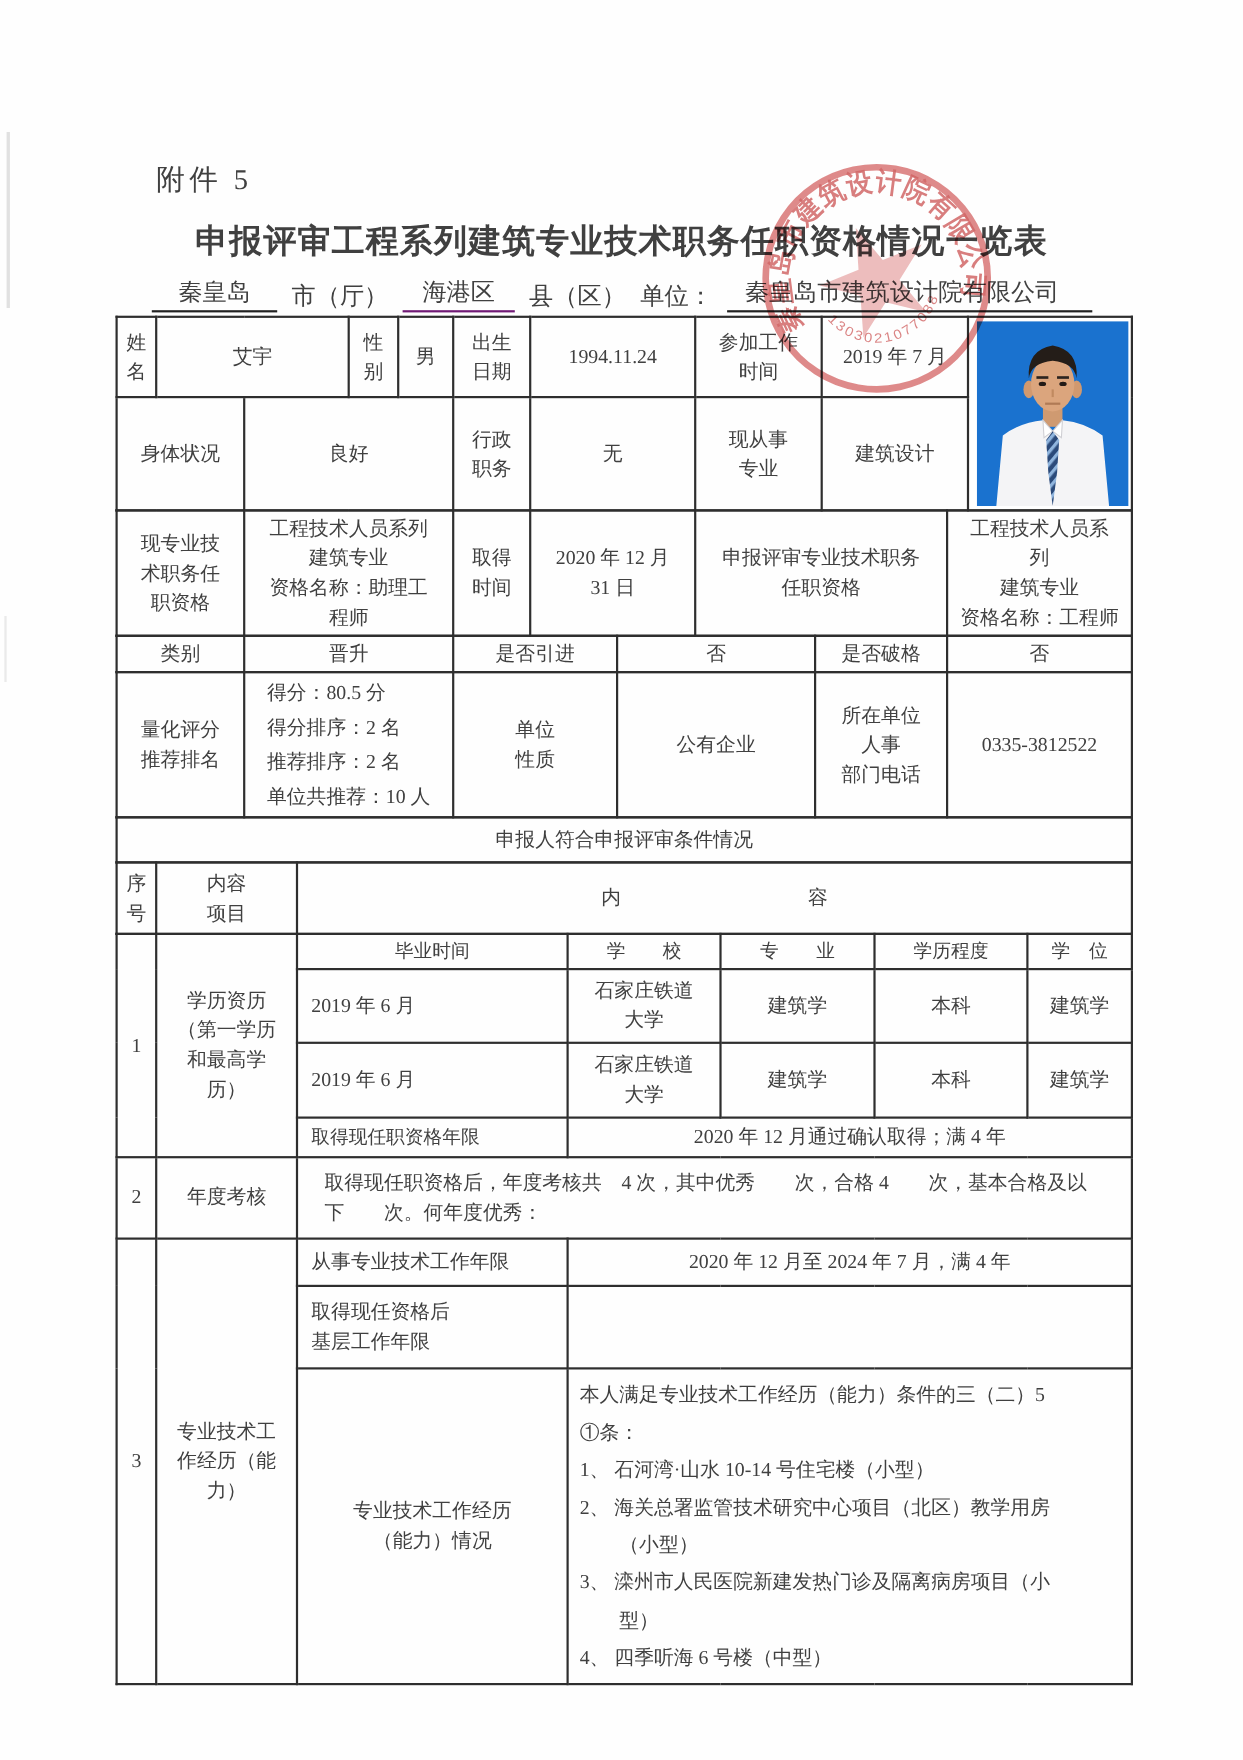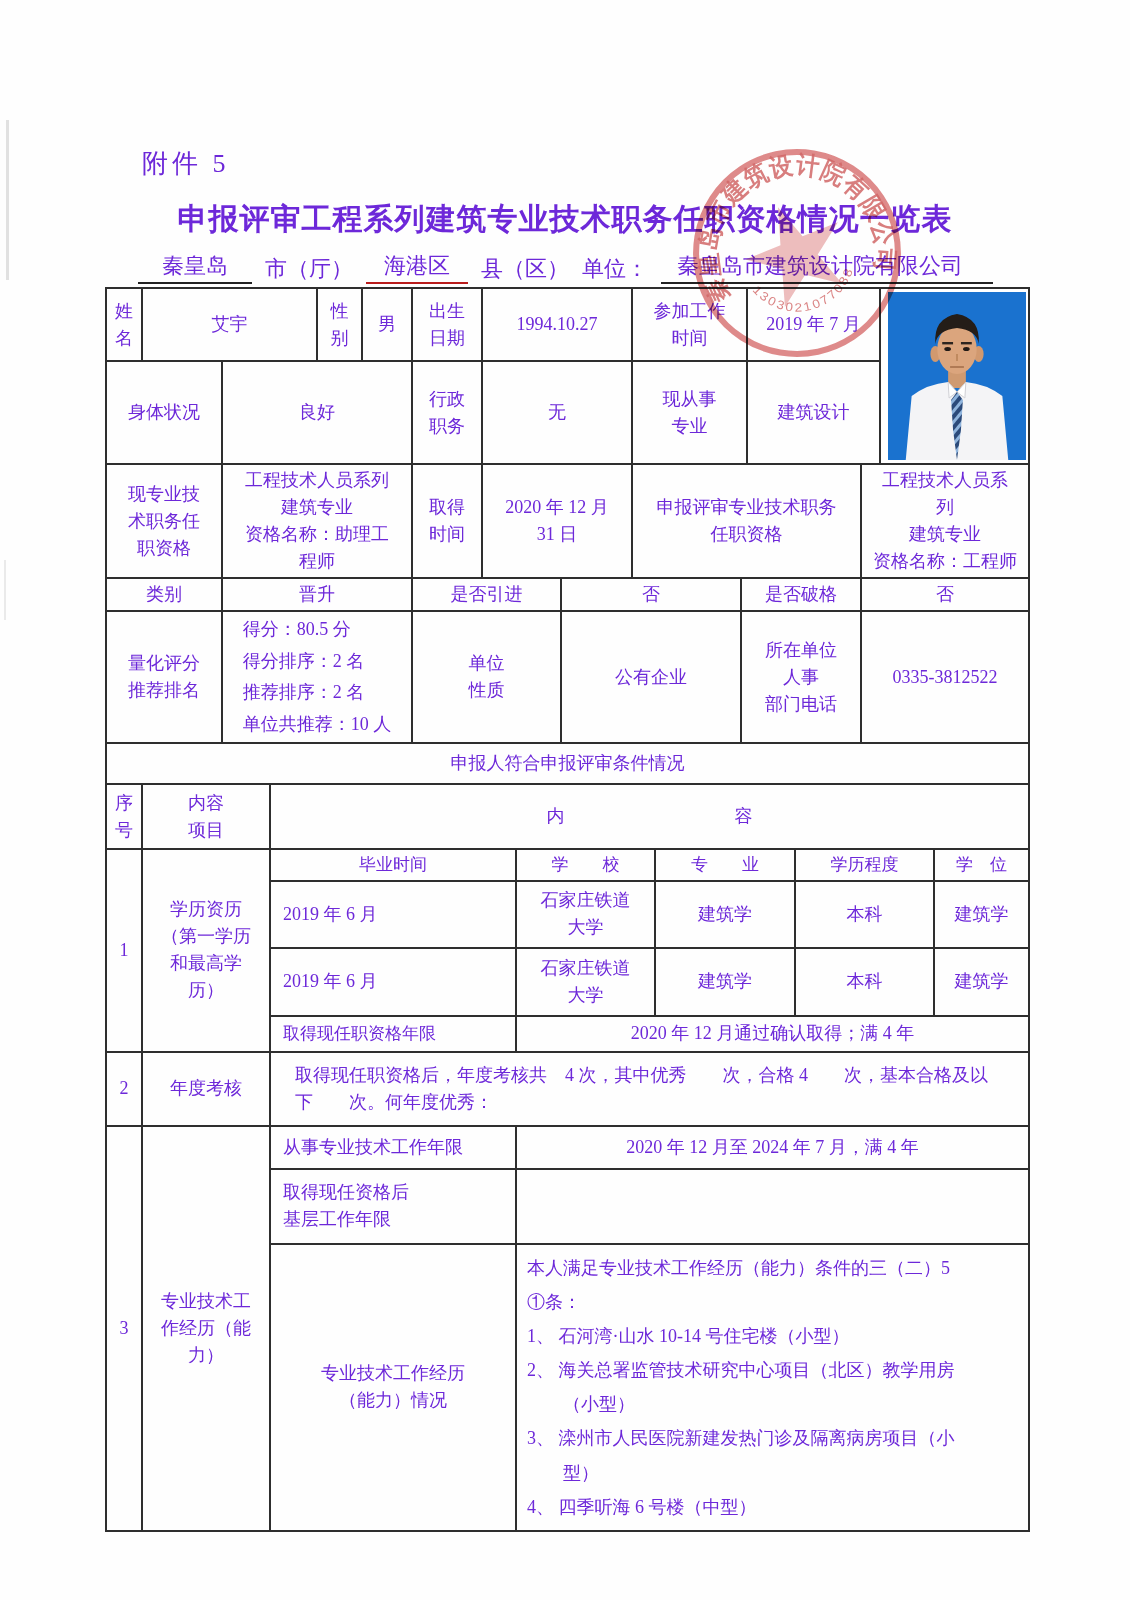--- a/index.html
+++ b/index.html
@@ -1,35 +1,35 @@
 <!DOCTYPE html>
 <html><head>
 <meta charset="utf-8">
 <style>
   html,body { margin:0; padding:0; background:#ffffff; }
   #sheet {
     position:relative; width:1130px; height:1600px; background:#fefefe;
-    font-family:"Liberation Serif","DejaVu Serif",serif; color:#6d28d9;
+    font-family:"Liberation Serif","DejaVu Serif",serif; color:#404040;
     overflow:hidden;
   }
   .scan-edge { position:absolute; left:6px; top:120px; width:3px; height:160px;
     background:#c9c9c9; opacity:.55; }
   .scan-edge2 { position:absolute; left:4px; top:560px; width:2px; height:60px;
     background:#d6d6d6; opacity:.5; }
 
   .attachment { position:absolute; top:146px; left:142px; font-size:26px; letter-spacing:4px; }
   .doc-title {
     position:absolute; top:199px; left:0; width:1130px; text-align:center;
     font-size:30px; font-weight:bold; letter-spacing:1px;
     font-family:"Liberation Sans","DejaVu Sans",sans-serif;
   }
   .region { position:absolute; top:251px; left:138px; font-size:22px;
     display:flex; align-items:flex-end; gap:13px; white-space:nowrap; }
   .region .u { border-bottom:2px solid #222; padding:0 24px 1px 24px; }
-  .region .u2 { border-bottom:2px solid #b91c1c; padding:0 18px 1px 18px; }
+  .region .u2 { border-bottom:2px solid #701a75; padding:0 18px 1px 18px; }
   .region .uc { border-bottom:2px solid #222; padding:0 30px 1px 16px; }
 
   .tablewrap { position:absolute; top:287px; left:105px; width:923px; }
   table { border-collapse:collapse; table-layout:fixed; width:923px; margin-top:-2px; }
   .tablewrap table:first-child { margin-top:0; }
   td { border:2px solid #2e2e2e; text-align:center; vertical-align:middle;
        font-size:18px; padding:2px 5px; line-height:1.5; overflow:hidden; }
   .pre { white-space:pre-line; }
   .tl  { text-align:left;margin-top:36px; }
   .sm  { font-size:17px; }
@@ -81,21 +81,21 @@
       <tbody>
           <tr style="height:65px">
         <td class="pre">姓
 名</td>
         <td colspan="2">艾宇</td>
         <td class="pre">性
 别</td>
         <td>男</td>
         <td class="pre">出生
 日期</td>
-        <td>1994.10.27</td>
+        <td>1994.11.24</td>
         <td class="pre">参加工作
 时间</td>
         <td>2019 年 7 月</td>
         <td rowspan="2" class="photo-cell">
           <svg class="photo-svg" viewBox="0 0 140 168" preserveAspectRatio="none">
             <defs>
               <pattern id="tieStripe" width="7" height="7" patternUnits="userSpaceOnUse" patternTransform="rotate(40)">
                 <rect width="7" height="7" fill="#2b4a7a"></rect>
                 <rect width="3" height="7" fill="#8fb4dd"></rect>
               </pattern>

